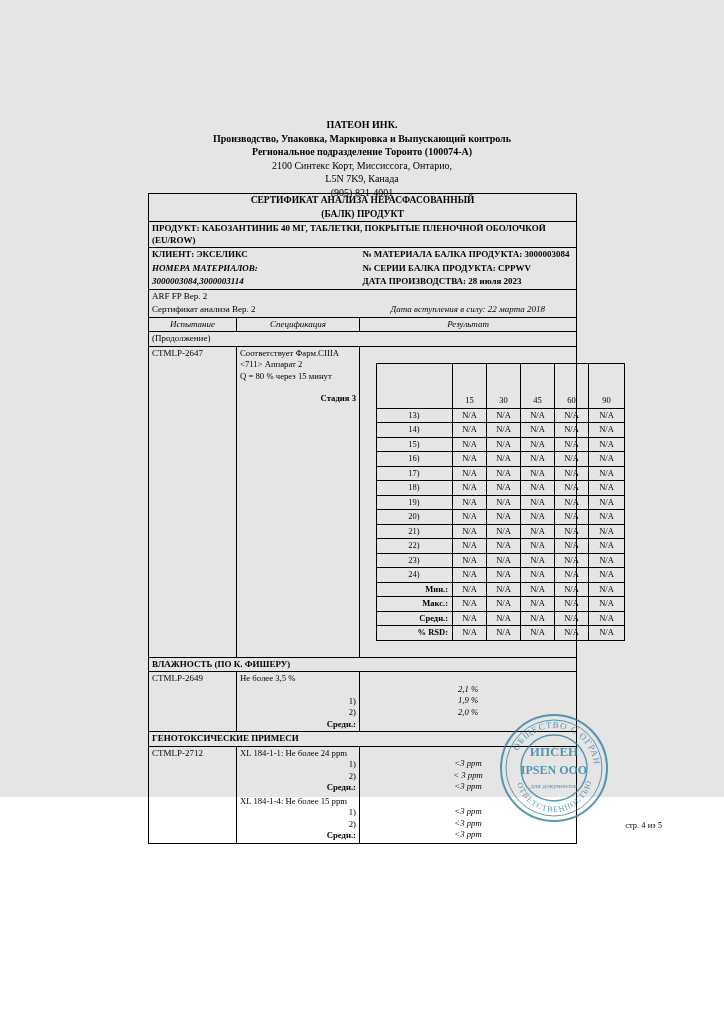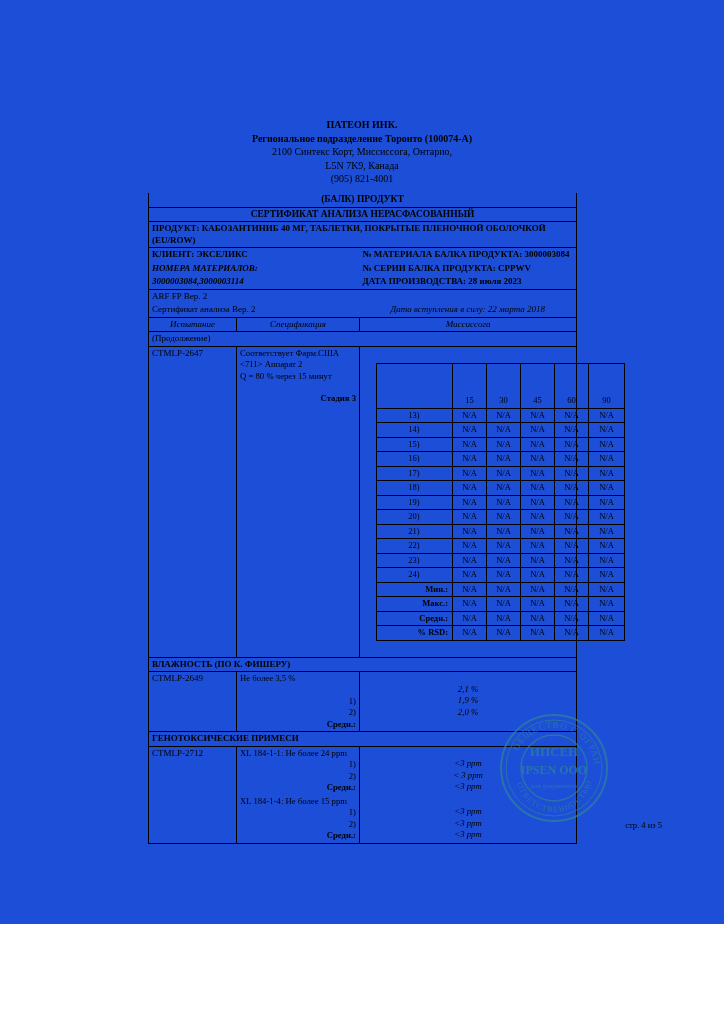--- a/index.html
+++ b/index.html
@@ -12,22 +12,22 @@
     height: 1024px;
     position: relative;
     font-family: "Liberation Serif", serif;
     color: #000;
     overflow: hidden;
   }
   .page {
     position: absolute;
     left: 0; top: 0;
     width: 724px;
-    height: 924px;
-    background: #1d4ed8;
+    height: 797px;
+    background: #e5e5e5;
   }
   .header-block {
     position: absolute;
     left: 0;
     top: 118px;
     width: 724px;
     text-align: center;
     font-size: 10px;
     line-height: 13.5px;
   }
@@ -107,43 +107,44 @@
   }
   .hdr-line2 { font-weight: bold; }
 </style>
 </head>
 <body>
 
 <div class="page">
 
   <div class="header-block">
     <div class="b">ПАТЕОН ИНК.</div>
+    <div class="hdr-line2">Производство, Упаковка, Маркировка и Выпускающий контроль</div>
     <div class="b">Региональное подразделение Торонто (100074-А)</div>
     <div>2100 Синтекс Корт, Миссиссога, Онтарио,</div>
     <div>L5N 7K9, Канада</div>
     <div>(905) 821-4001</div>
   </div>
 
   <table class="doc">
     <colgroup>
       <col style="width:88px">
       <col style="width:123px">
       <col style="width:43px">
       <col style="width:43px">
       <col style="width:43px">
       <col style="width:43px">
       <col style="width:45px">
     </colgroup>
 
     <tbody>
         <tr>
+      <td class="title-cell nb-b" colspan="7">СЕРТИФИКАТ АНАЛИЗА НЕРАСФАСОВАННЫЙ</td>
+    </tr>
+    <tr>
       <td class="title-cell nb-t" colspan="7">(БАЛК) ПРОДУКТ</td>
-    </tr>
-    <tr>
-      <td class="title-cell nb-b" colspan="7">СЕРТИФИКАТ АНАЛИЗА НЕРАСФАСОВАННЫЙ</td>
     </tr>
 
     <tr>
       <td class="bold" colspan="7">ПРОДУКТ: КАБОЗАНТИНИБ 40 МГ, ТАБЛЕТКИ, ПОКРЫТЫЕ ПЛЕНОЧНОЙ ОБОЛОЧКОЙ (EU/ROW)</td>
     </tr>
 
     <tr>
       <td class="bold nb-b nb-r" colspan="2">КЛИЕНТ: ЭКСЕЛИКС</td>
       <td class="bold nb-b nb-l" colspan="5">№ МАТЕРИАЛА БАЛКА ПРОДУКТА: 3000003084</td>
     </tr>
@@ -160,21 +161,21 @@
       <td class="nb-b" colspan="7">ARF FP Вер. 2</td>
     </tr>
     <tr>
       <td class="nb-t nb-r" colspan="2">Сертификат анализа Вер. 2</td>
       <td class="nb-t nb-l ctr" colspan="5">Дата вступления в силу: 22 марта 2018</td>
     </tr>
 
     <tr>
       <td class="ctr">Испытание</td>
       <td class="ctr">Спецификация</td>
-      <td class="ctr" colspan="5">Миссиссога</td>
+      <td class="ctr" colspan="5">Результат</td>
     </tr>
 
     <tr>
       <td colspan="7">(Продолжение)</td>
     </tr>
 
     <tr>
       <td>CTMLP-2647</td>
       <td>
         <div class="spec-inner">

